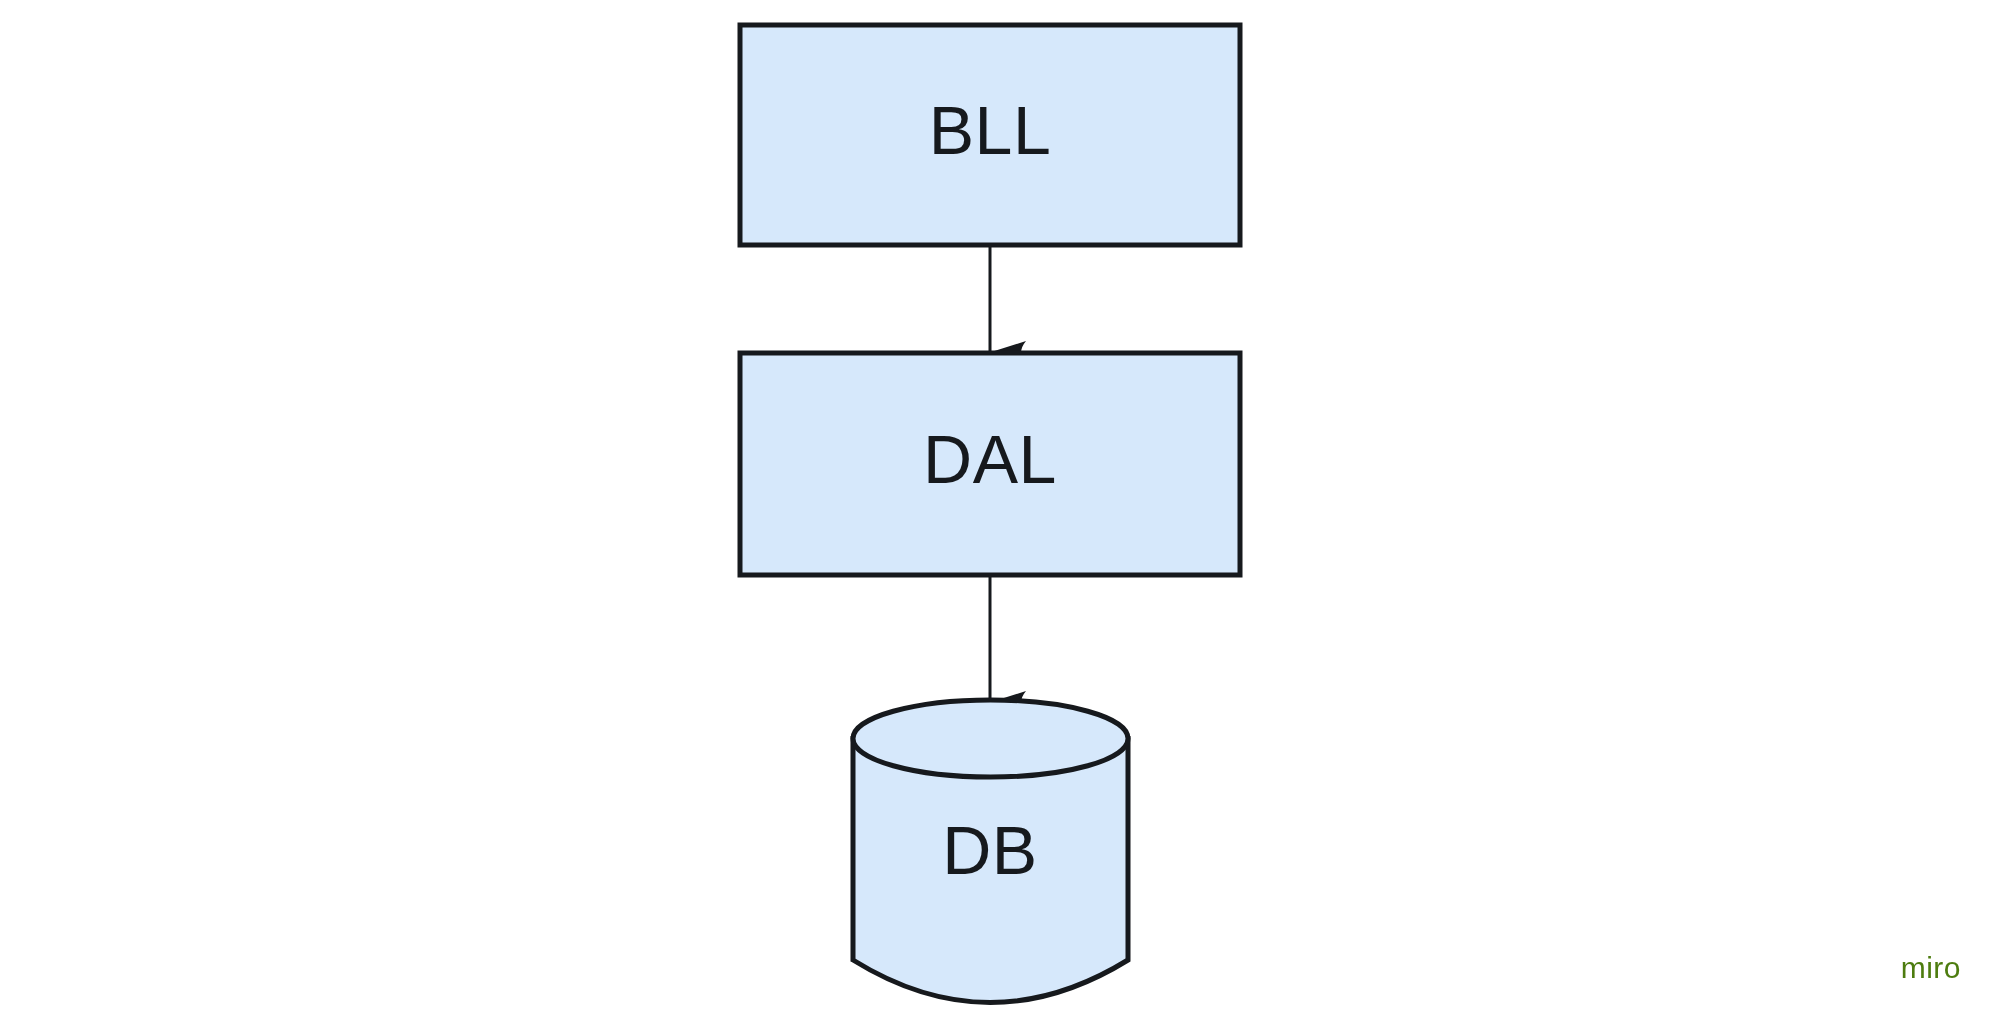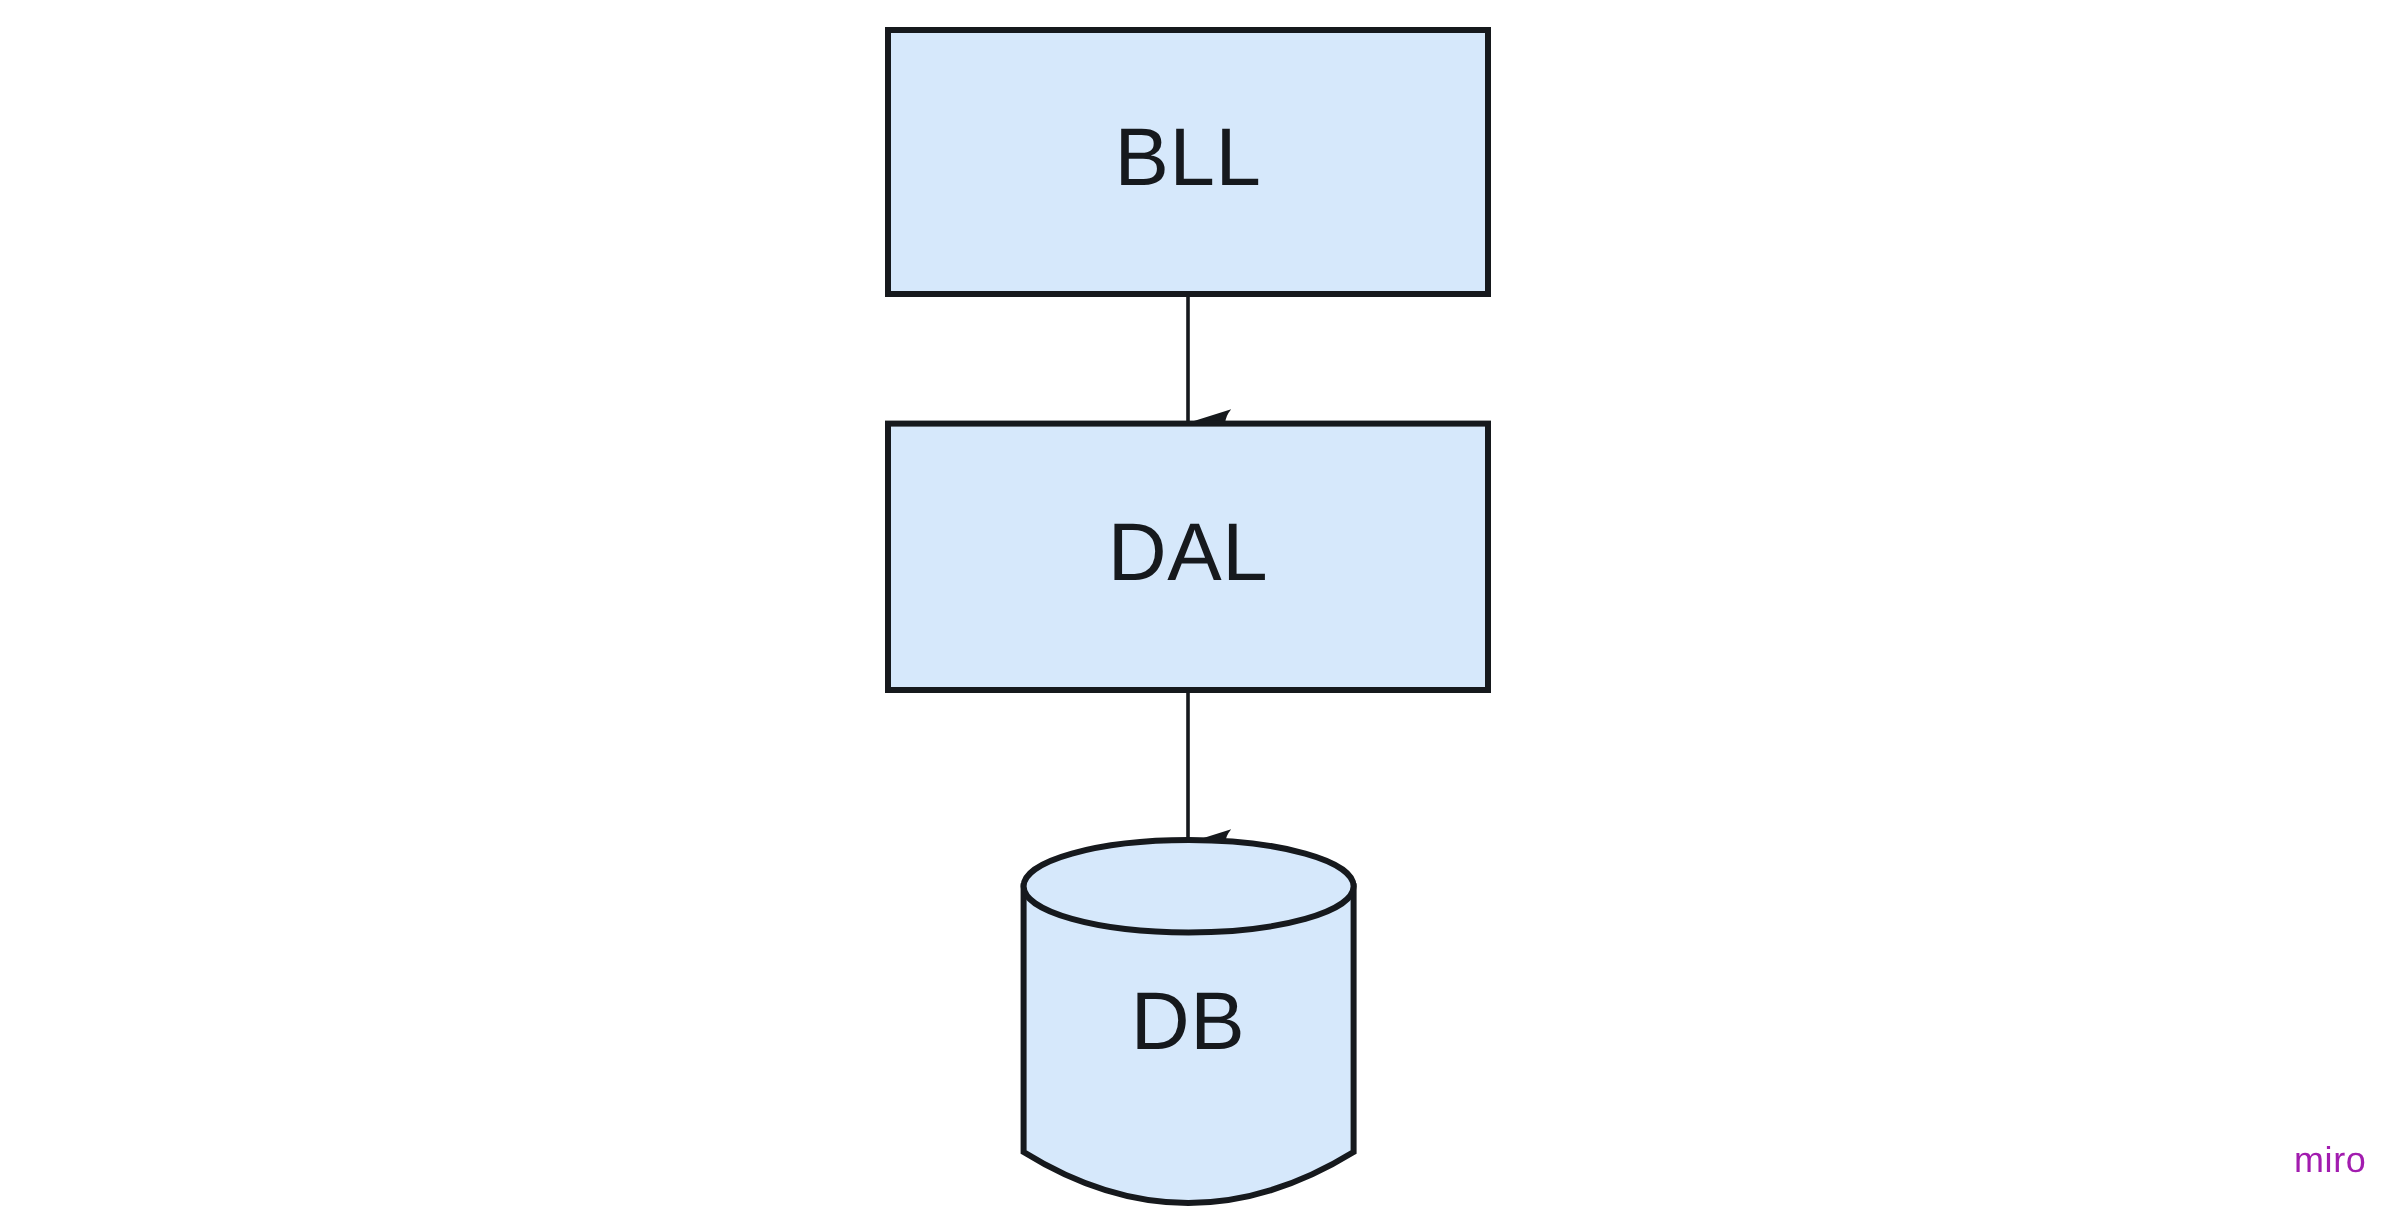--- a/index.html
+++ b/index.html
@@ -34,25 +34,25 @@
   .node-label {
     font-family: "Liberation Sans", "DejaVu Sans", sans-serif;
     font-size: 68px;
     fill: #16191d;
     text-anchor: middle;
     dominant-baseline: middle;
     letter-spacing: 0.5px;
   }
   .watermark {
     position: absolute;
-    right: 20px;
+    right: 31px;
     bottom: 40px;
     font-family: "Liberation Sans", "DejaVu Sans", sans-serif;
     font-size: 30px;
-    color: #a21caf;
+    color: #4d7c0f;
     letter-spacing: 0.5px;
     line-height: 1;
     user-select: none;
     margin-top: 47px;
   }
 </style>
 </head>
 <body>
 
 <div id="canvas">

